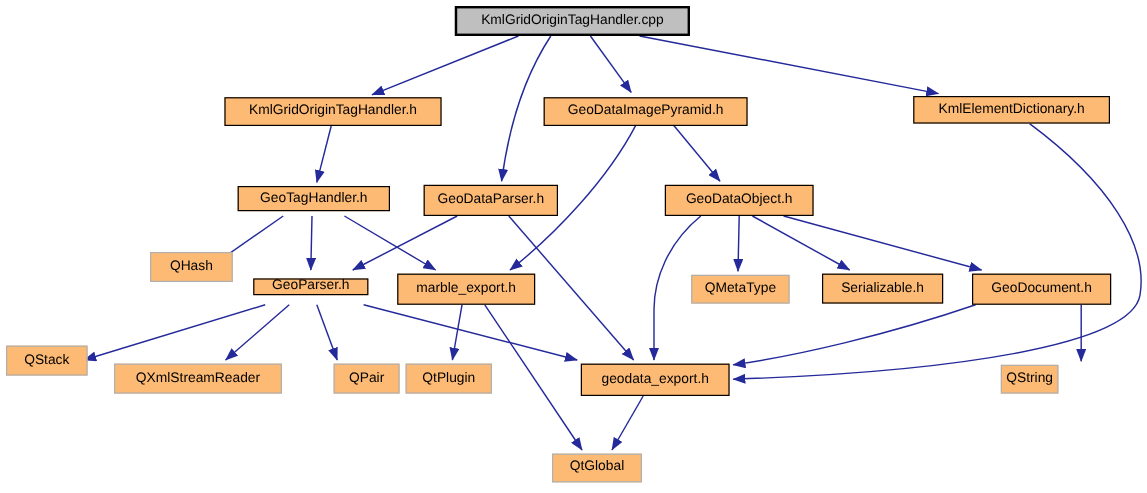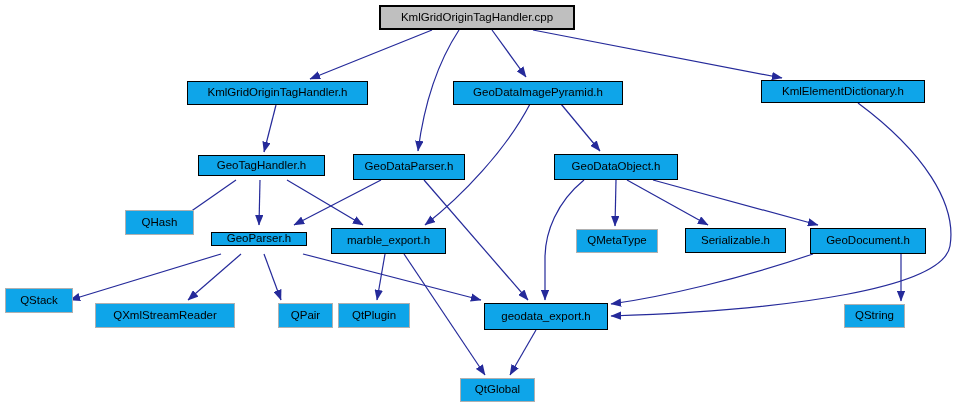--- a/index.html
+++ b/index.html
@@ -20,21 +20,21 @@
   .edge {
     fill: none;
     stroke-width: 1.2px;
   }
   .node {
     position: absolute;
     display: flex;
     align-items: center;
     justify-content: center;
     box-sizing: border-box;
-    background: #0ea5e9;
+    background: #fdba74;
     color: #000000;
     font-size: 11.5px;
     white-space: nowrap;
     line-height: 1;
   }
   .node.main {
     background: #bfbfbf;
     border: 2px solid #000000;
   }
   .node.internal {
@@ -95,16 +95,16 @@
       <div class="node internal" style="left: 211px; top: 232px; width: 96px; height: 14px;">GeoParser.h</div>
       <div class="node internal" style="left: 331px; top: 228px; width: 115px; height: 26px;">marble_export.h</div>
       <div class="node external" style="left: 576px; top: 229px; width: 82px; height: 24px;">QMetaType</div>
       <div class="node internal" style="left: 685px; top: 228px; width: 101px; height: 25px;">Serializable.h</div>
       <div class="node internal" style="left: 810px; top: 228px; width: 116px; height: 26px;">GeoDocument.h</div>
       <div class="node external" style="left: 5px; top: 288px; width: 68px; height: 25px;">QStack</div>
       <div class="node external" style="left: 95px; top: 303px; width: 140px; height: 25px;">QXmlStreamReader</div>
       <div class="node external" style="left: 258px; top: 303px; width: 55px; height: 25px; margin-left: 20px;">QPair</div>
       <div class="node external" style="left: 338px; top: 303px; width: 72px; height: 25px;">QtPlugin</div>
       <div class="node internal" style="left: 484px; top: 303px; width: 124px; height: 27px;">geodata_export.h</div>
-      <div class="node external" style="left: 834px; top: 304px; width: 61px; height: 24px; margin-left: 10px;">QString</div>
+      <div class="node external" style="left: 834px; top: 304px; width: 48px; height: 24px;">QString</div>
       <div class="node external" style="left: 460px; top: 378px; width: 75px; height: 24px;">QtGlobal</div>
     </div>
 </div>
 
 </body></html>

